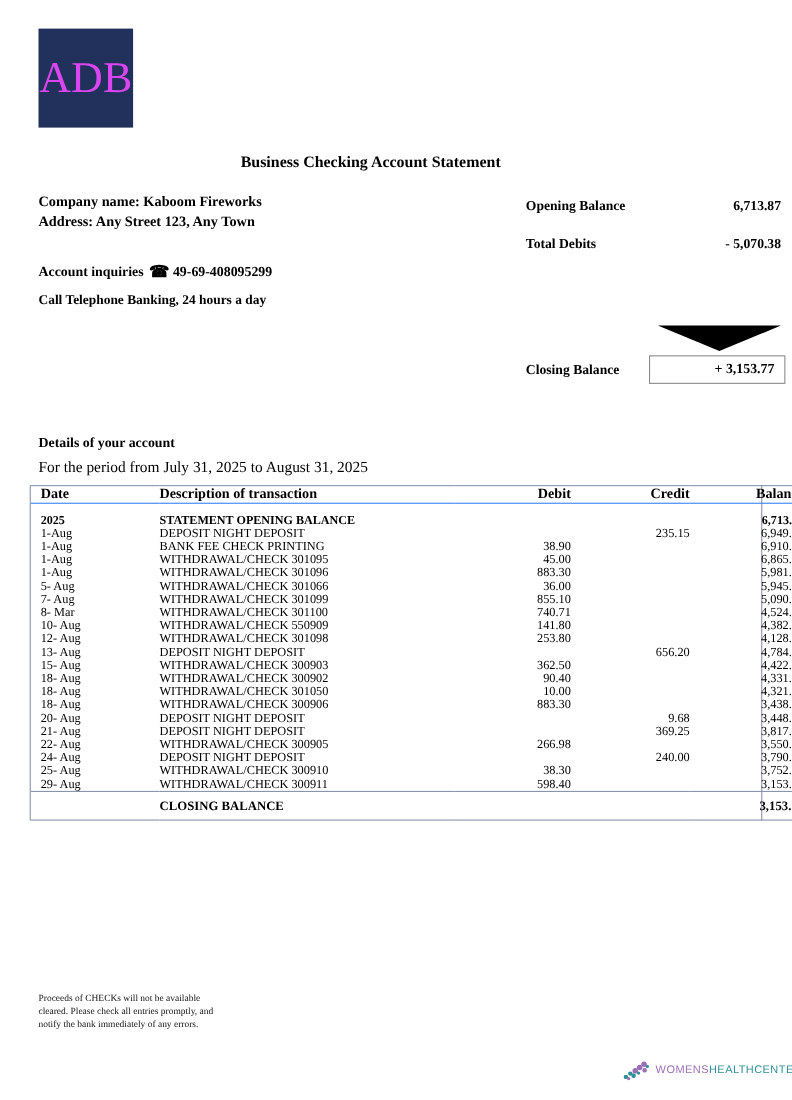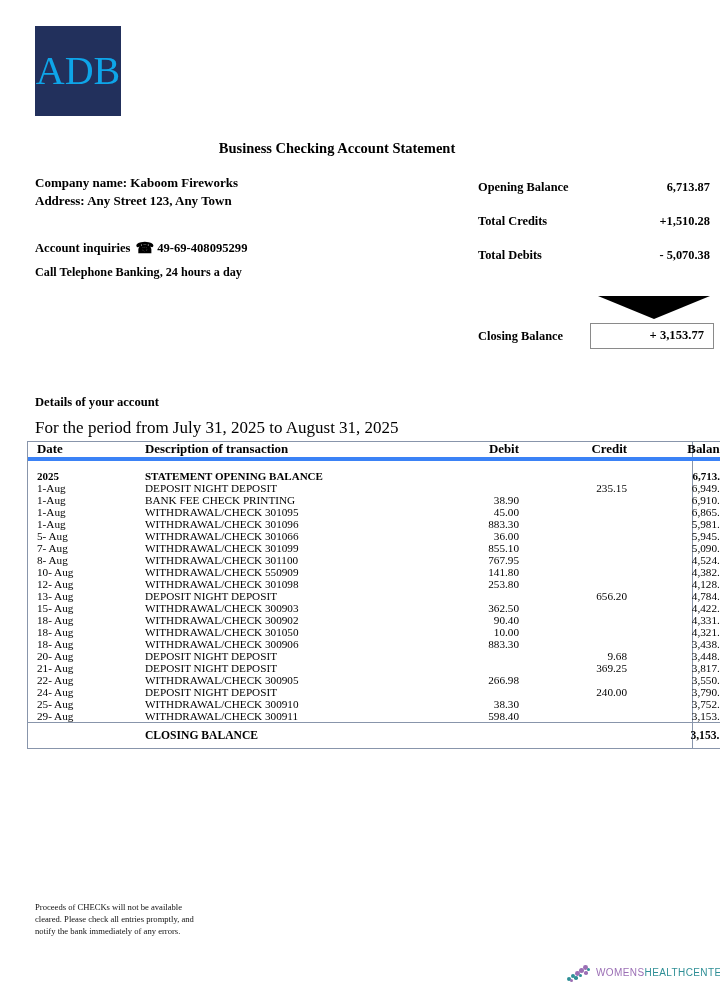--- a/index.html
+++ b/index.html
@@ -29,21 +29,21 @@
     left: 35px;
     top: 26px;
     width: 86px;
     height: 90px;
     background: #22305c;
     display: flex;
     align-items: center;
     justify-content: center;
   }
   .logo-text {
-    color: #0ea5e9;
+    color: #d946ef;
     font-family: "Liberation Serif", "DejaVu Serif", serif;
     font-size: 40px;
     letter-spacing: 0px;
     line-height: 1;
   }
 
   
   .doc-title {
     position: absolute;
     left: 0;
@@ -158,21 +158,21 @@
     position: absolute;
     left: 35px;
     top: 395px;
     font-size: 12.6px;
     font-weight: bold;
   }
   .period-line {
     position: absolute;
     left: 35px;
     top: 418px;
-    font-size: 17px;
+    font-size: 14px;
   }
 
   
   .table-wrap {
     position: absolute;
     left: 27px;
     top: 441px;
     width: 666px;
     border-left: 1px solid #8895ab;
     border-right: 1px solid #8895ab;
@@ -182,21 +182,21 @@
     width: 100%;
     border-collapse: collapse;
     table-layout: fixed;
   }
   table.stmt th, table.stmt td {
     padding: 0;
     vertical-align: baseline;
   }
   .thead-row th {
     border-top: 1px solid #8895ab;
-    border-bottom: 4px solid #3b82f6;
+    border-bottom: 1px solid #3b82f6;
     font-size: 12.9px;
     font-weight: bold;
     padding: 9px 0 9px 0;
   }
   .c-date   { width: 108px; text-align: left;  padding-left: 9px !important; }
   .c-desc   { width: 268px; text-align: left; }
   .c-debit  { width: 106px; text-align: right; }
   .c-credit { width: 108px; text-align: right; }
   .c-bal    { width: 104px; text-align: right; padding-right: 10px !important; }
 
@@ -278,24 +278,20 @@
     <span>Account inquiries</span><span class="phone-glyph">☎</span><span>49-69-408095299</span>
   </div>
 
   <div class="banking-line">Call Telephone Banking, 24 hours a day</div>
 
   <div class="summary">
 
     <div class="summary-row">
       <span class="lbl">Opening Balance</span>
       <span class="val">6,713.87</span>
-    </div>
-    <div class="summary-row">
-      <span class="lbl">Total Credits</span>
-      <span class="val">+1,510.28</span>
     </div>
     <div class="summary-row">
       <span class="lbl">Total Debits</span>
       <span class="val">- 5,070.38</span>
     </div>
   </div>
 
   <div class="arrow-wrap">
     <div class="arrow-down"></div>
   </div>
@@ -363,23 +359,23 @@
             <td class="c-bal">5,945.82</td>
           </tr>
           <tr>
             <td class="c-date">7- Aug</td>
             <td class="c-desc">WITHDRAWAL/CHECK 301099</td>
             <td class="c-debit">855.10</td>
             <td class="c-credit"></td>
             <td class="c-bal">5,090.72</td>
           </tr>
           <tr>
-            <td class="c-date">8- Aug</td>
+            <td class="c-date">8- Mar</td>
             <td class="c-desc">WITHDRAWAL/CHECK 301100</td>
-            <td class="c-debit">767.95</td>
+            <td class="c-debit">740.71</td>
             <td class="c-credit"></td>
             <td class="c-bal">4,524.12</td>
           </tr>
           <tr>
             <td class="c-date">10- Aug</td>
             <td class="c-desc">WITHDRAWAL/CHECK 550909</td>
             <td class="c-debit">141.80</td>
             <td class="c-credit"></td>
             <td class="c-bal">4,382.32</td>
           </tr>

